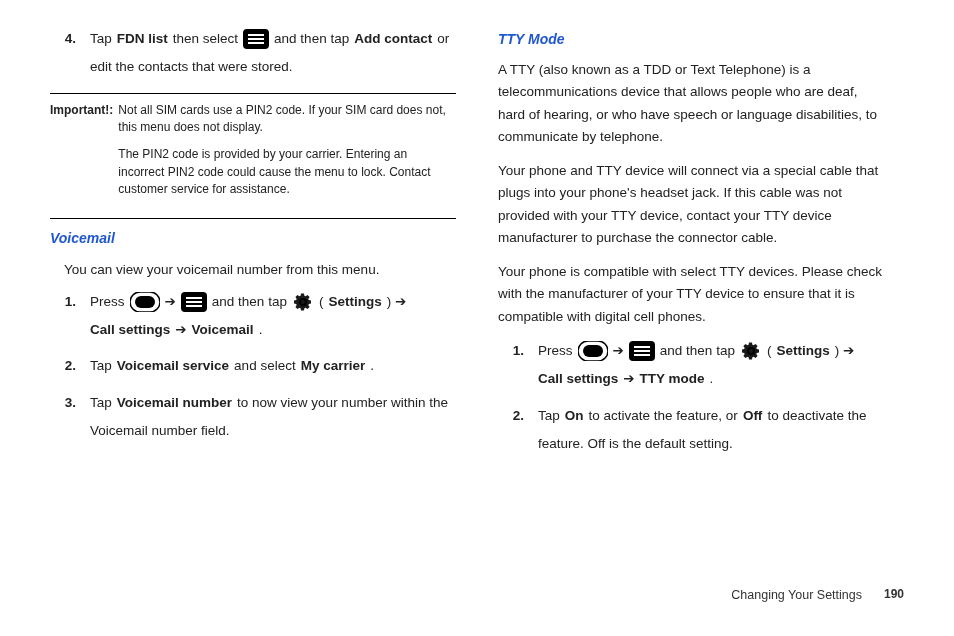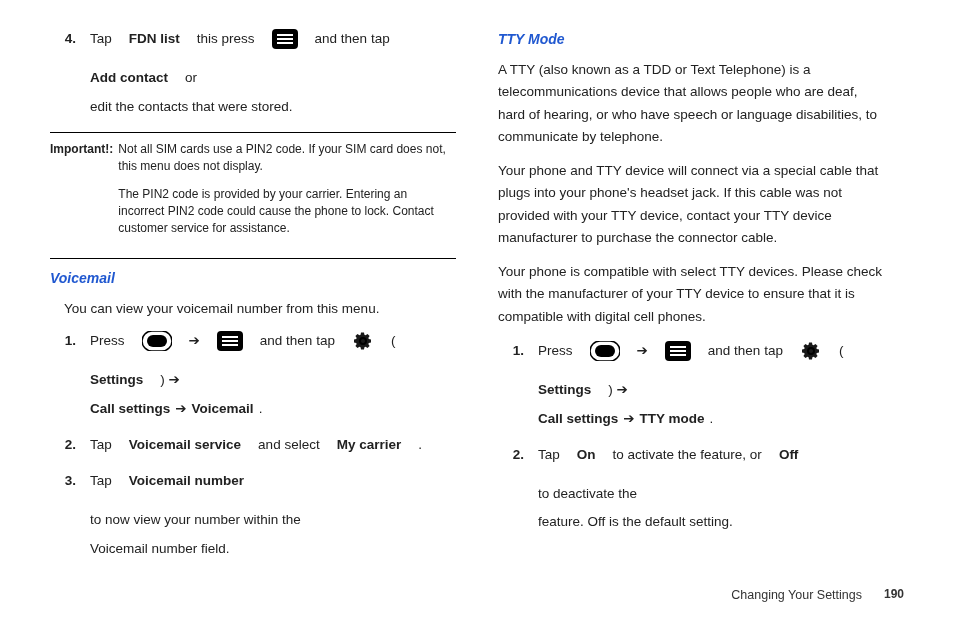--- a/index.html
+++ b/index.html
@@ -30,21 +30,21 @@
     width: 40px;
     text-align: right;
     padding-right: 14px;
     flex-shrink: 0;
   }
   .step-body { flex: 1; }
   .step-body .line1 {
     display: flex;
     flex-wrap: wrap;
     align-items: center;
-    gap: 17px;
+    gap: 5px;
   }
   .step-body .line2 {
     display: flex;
     flex-wrap: wrap;
     align-items: center;
     gap: 5px;
     margin-top: 6px;
   }
   .b { font-weight: bold; }
   .hr {
@@ -101,21 +101,21 @@
 
   <div class="col">
 
     <ol class="step-list">
       <li class="step-item">
         <div class="step-num">4.</div>
         <div class="step-body">
           <div class="line1">
             <span>Tap</span>
             <span class="b">FDN list</span>
-            <span>this press</span>
+            <span>then select</span>
             <span class="icon">
               <svg width="26" height="20" viewBox="0 0 26 20">
                   <rect x="0" y="0" width="26" height="20" rx="4" fill="#000"></rect>
                   <rect x="5" y="5" width="16" height="2" fill="#fff"></rect>
                   <rect x="5" y="9" width="16" height="2" fill="#fff"></rect>
                   <rect x="5" y="13" width="16" height="2" fill="#fff"></rect>
                 </svg>
             </span>
             <span>and then tap</span>
             <span class="b">Add contact</span>
@@ -127,21 +127,21 @@
         </div>
       </li>
     </ol>
 
     <hr class="hr">
 
     <div class="important-block">
       <span class="important-label">Important!:</span>
       <div class="important-body">
         <p>Not all SIM cards use a PIN2 code. If your SIM card does not, this menu does not display.</p>
-        <p>The PIN2 code is provided by your carrier. Entering an incorrect PIN2 code could cause the phone to lock. Contact customer service for assistance.</p>
+        <p>The PIN2 code is provided by your carrier. Entering an incorrect PIN2 code could cause the menu to lock. Contact customer service for assistance.</p>
       </div>
     </div>
 
     <hr class="hr">
 
     <div class="section-heading">Voicemail</div>
 
     <p class="intro-para">You can view your voicemail number from this menu.</p>
 
     <ol class="step-list">

